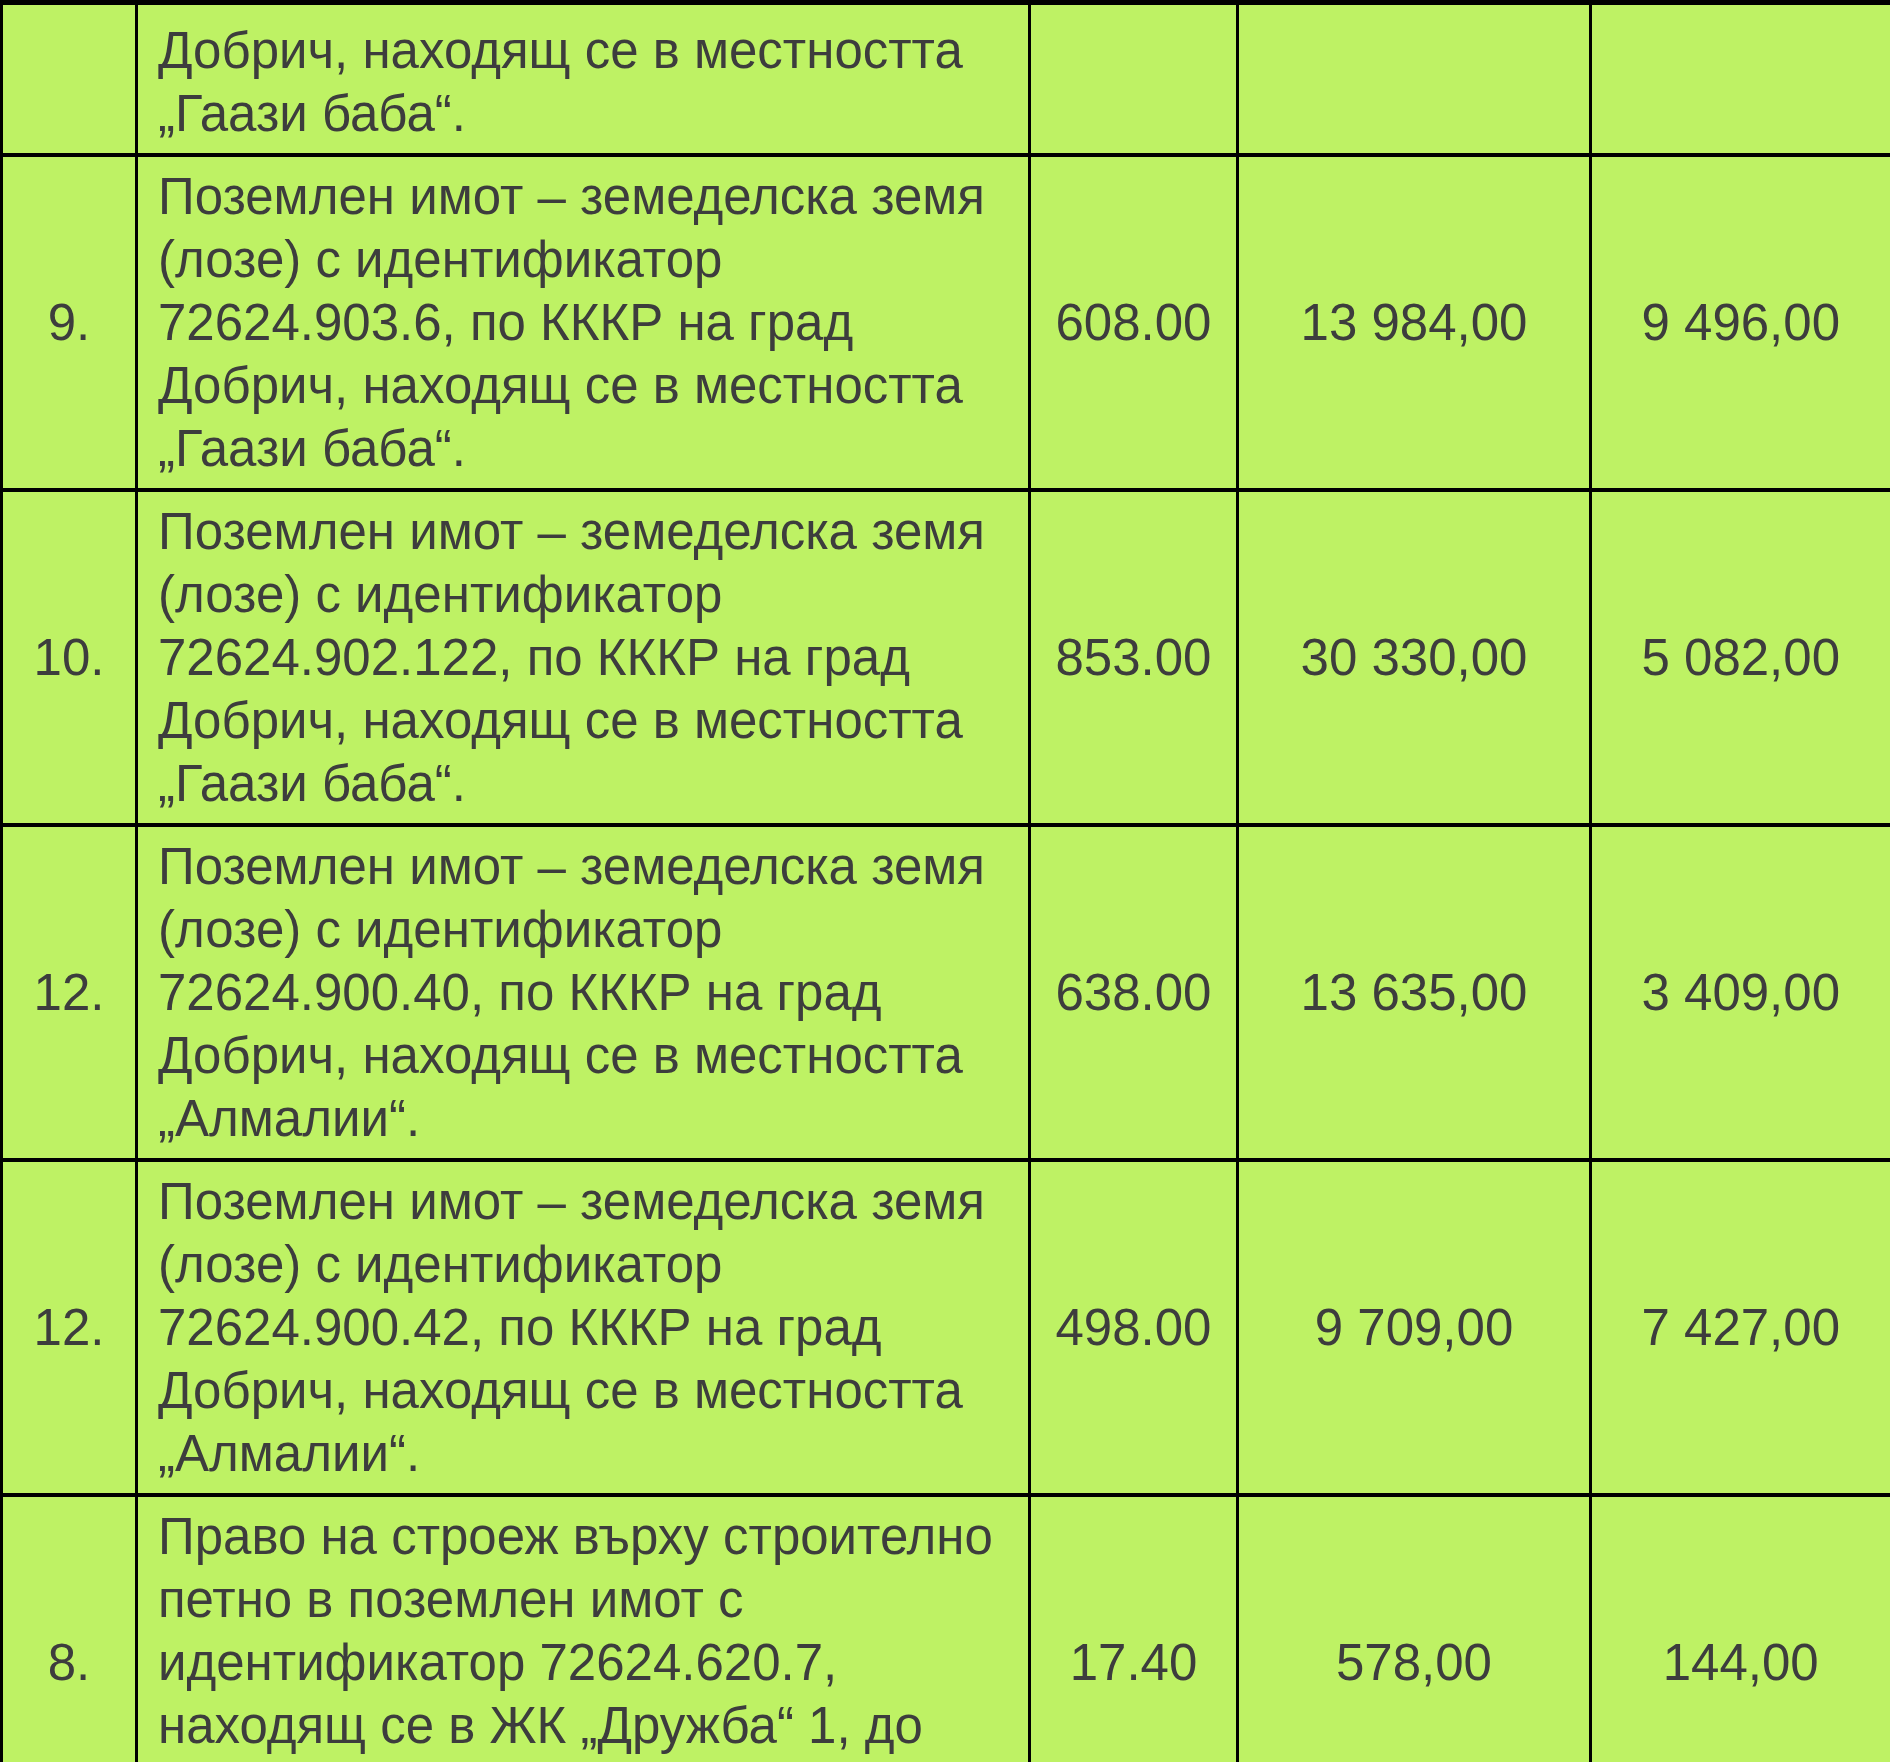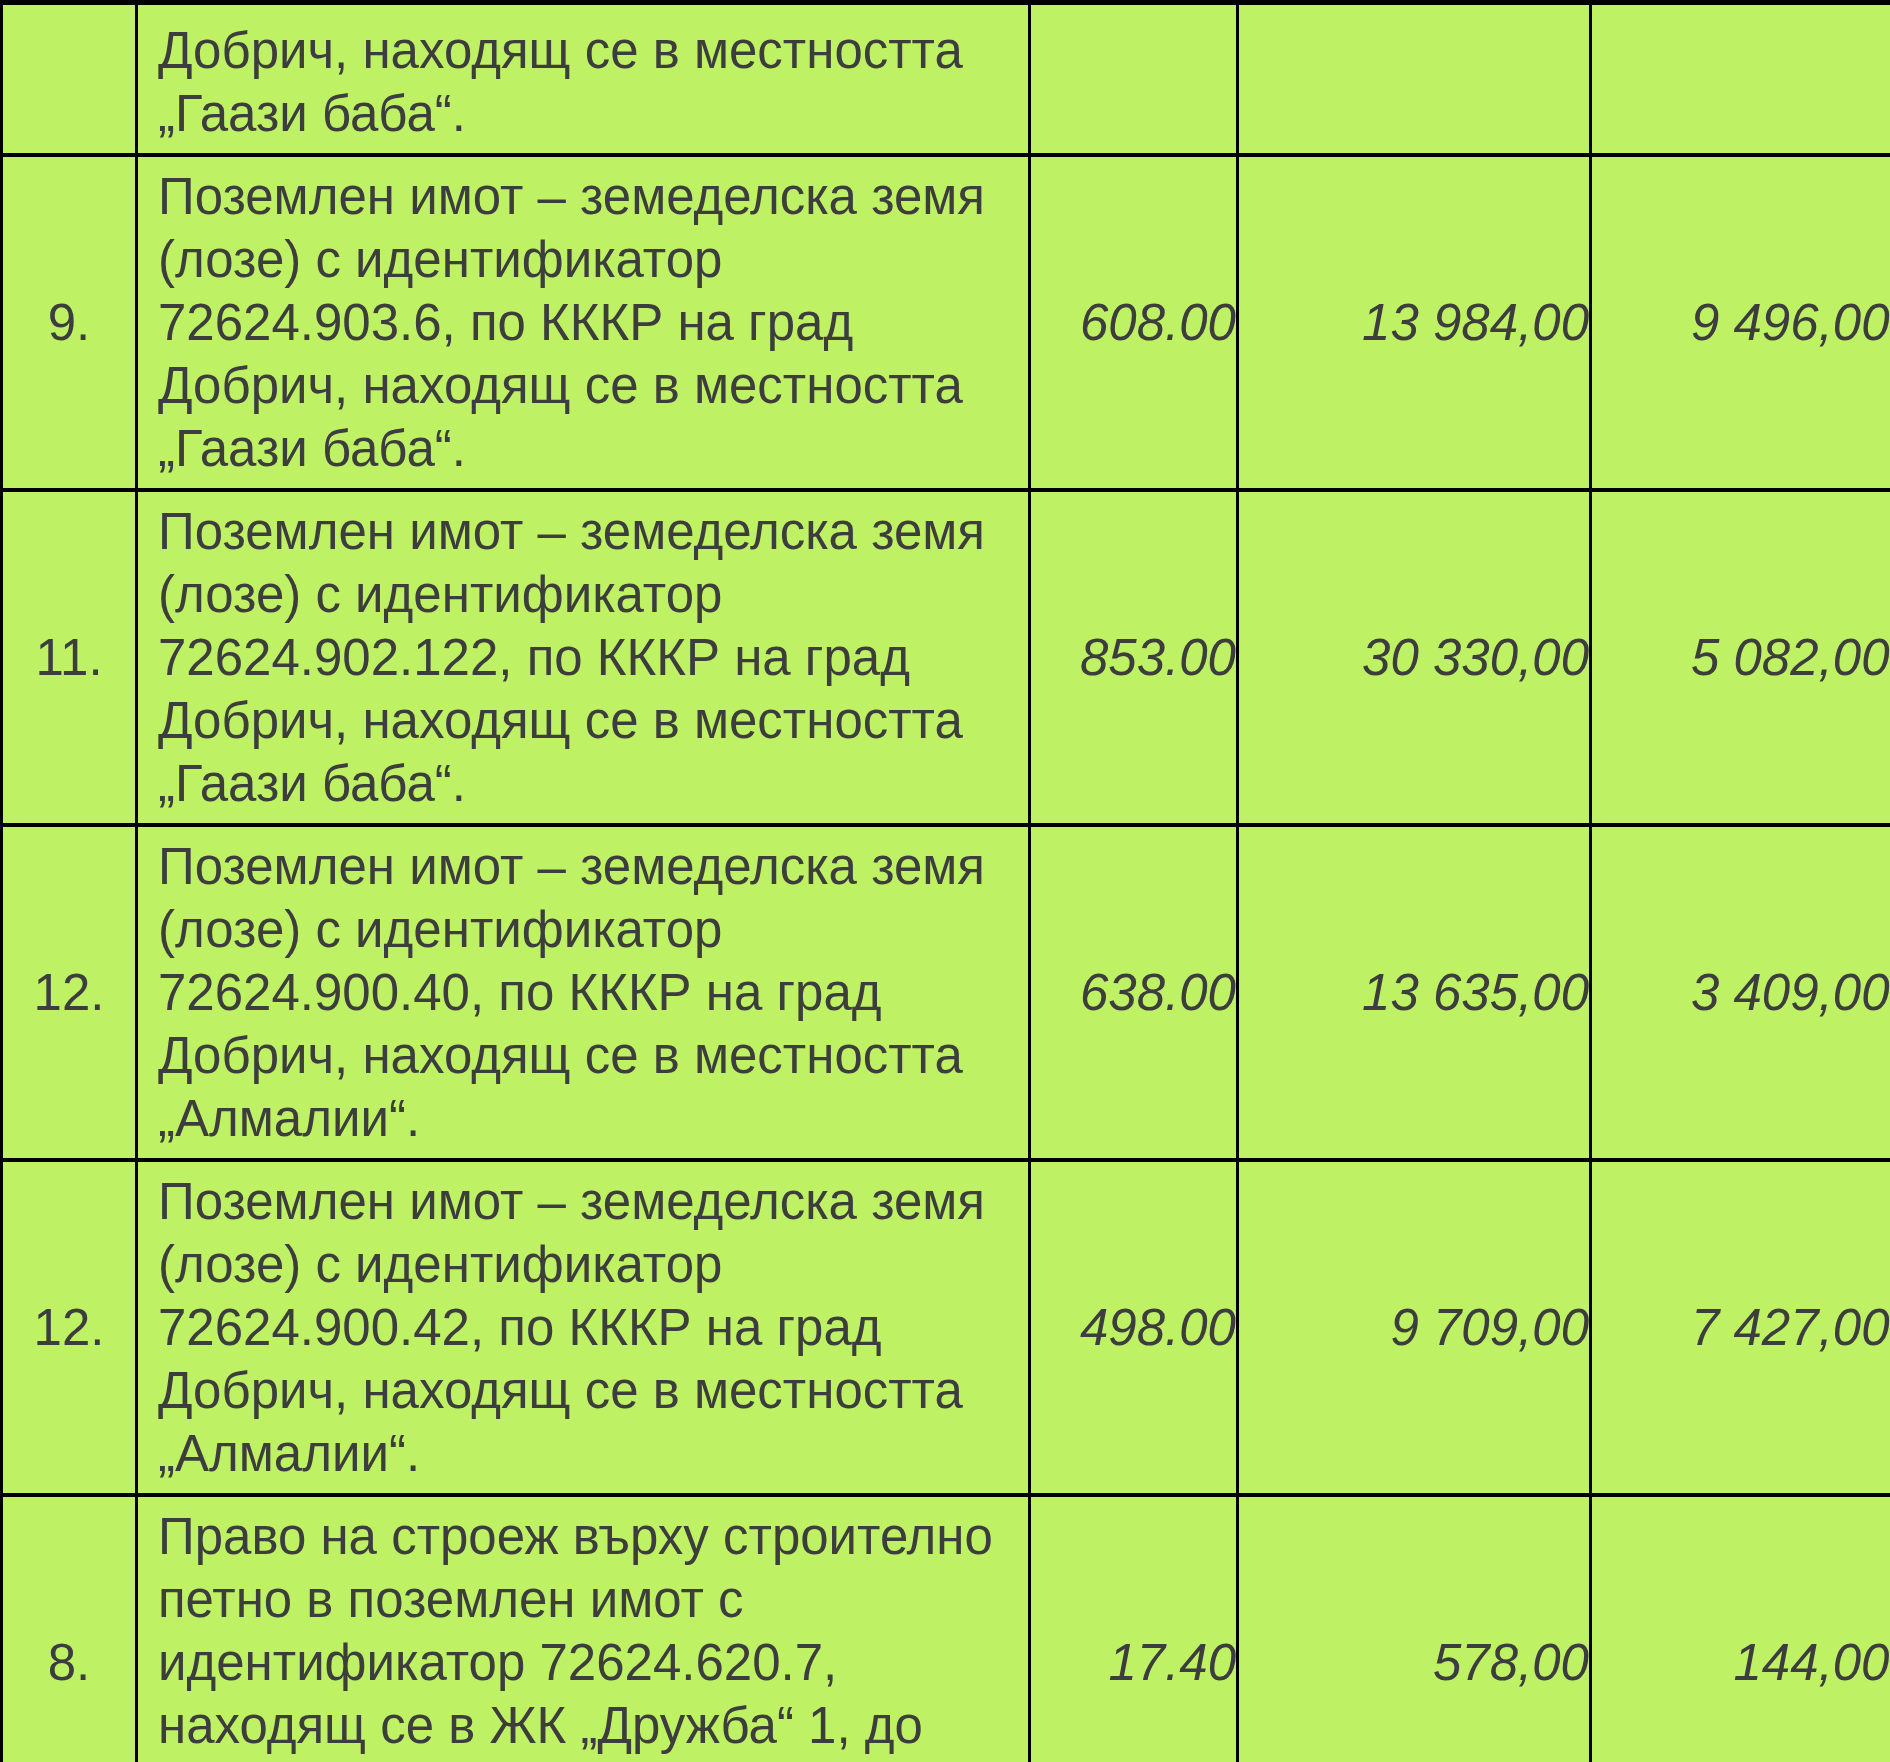--- a/index.html
+++ b/index.html
@@ -47,23 +47,22 @@
     vertical-align: middle;
   }
   td.cell-desc {
     text-align: left;
   }
   .desc-text {
     white-space: pre-line;
     padding: 8px 12px 8px 20px;
   }
   td.cell-val {
-    text-align: right;
+    text-align: center;
     vertical-align: middle;
-    font-style: italic;
   }
   .val-text {
     white-space: nowrap;
   }
   tr.row-first td.cell-desc { vertical-align: top; }
   tr.row-first .desc-text { padding-top: 14px; }
 </style>
 </head>
 <body>
 
@@ -111,21 +110,21 @@
           </td>
         <td class="cell-val">
             <div class="val-text">13 984,00</div>
           </td>
         <td class="cell-val">
             <div class="val-text">9 496,00</div>
           </td>
       </tr>
       <tr style="height:324px">
         <td class="cell-num">
-            <div>11.</div>
+            <div>10.</div>
           </td>
         <td class="cell-desc">
             <div class="desc-text">Поземлен имот – земеделска земя
 (лозе) с идентификатор
 72624.902.122, по КККР на град
 Добрич, находящ се в местността
 „Гаази баба“.</div>
           </td>
         <td class="cell-val">
             <div class="val-text">853.00</div>

